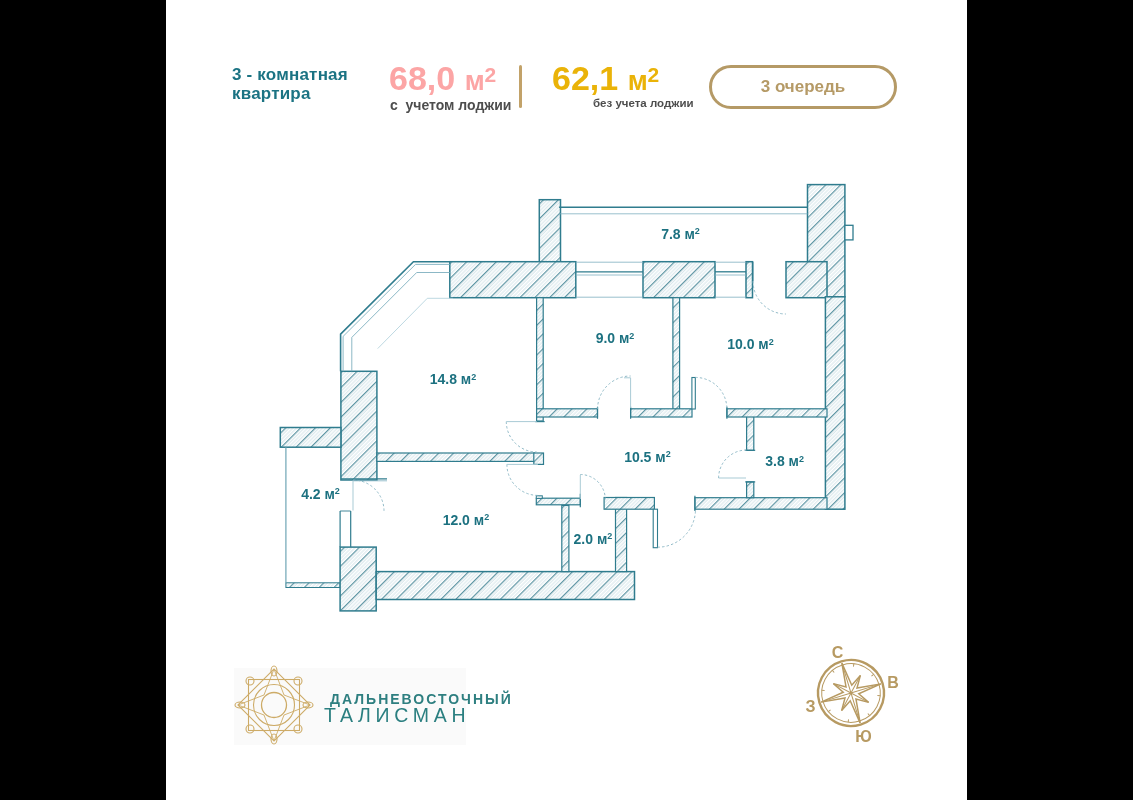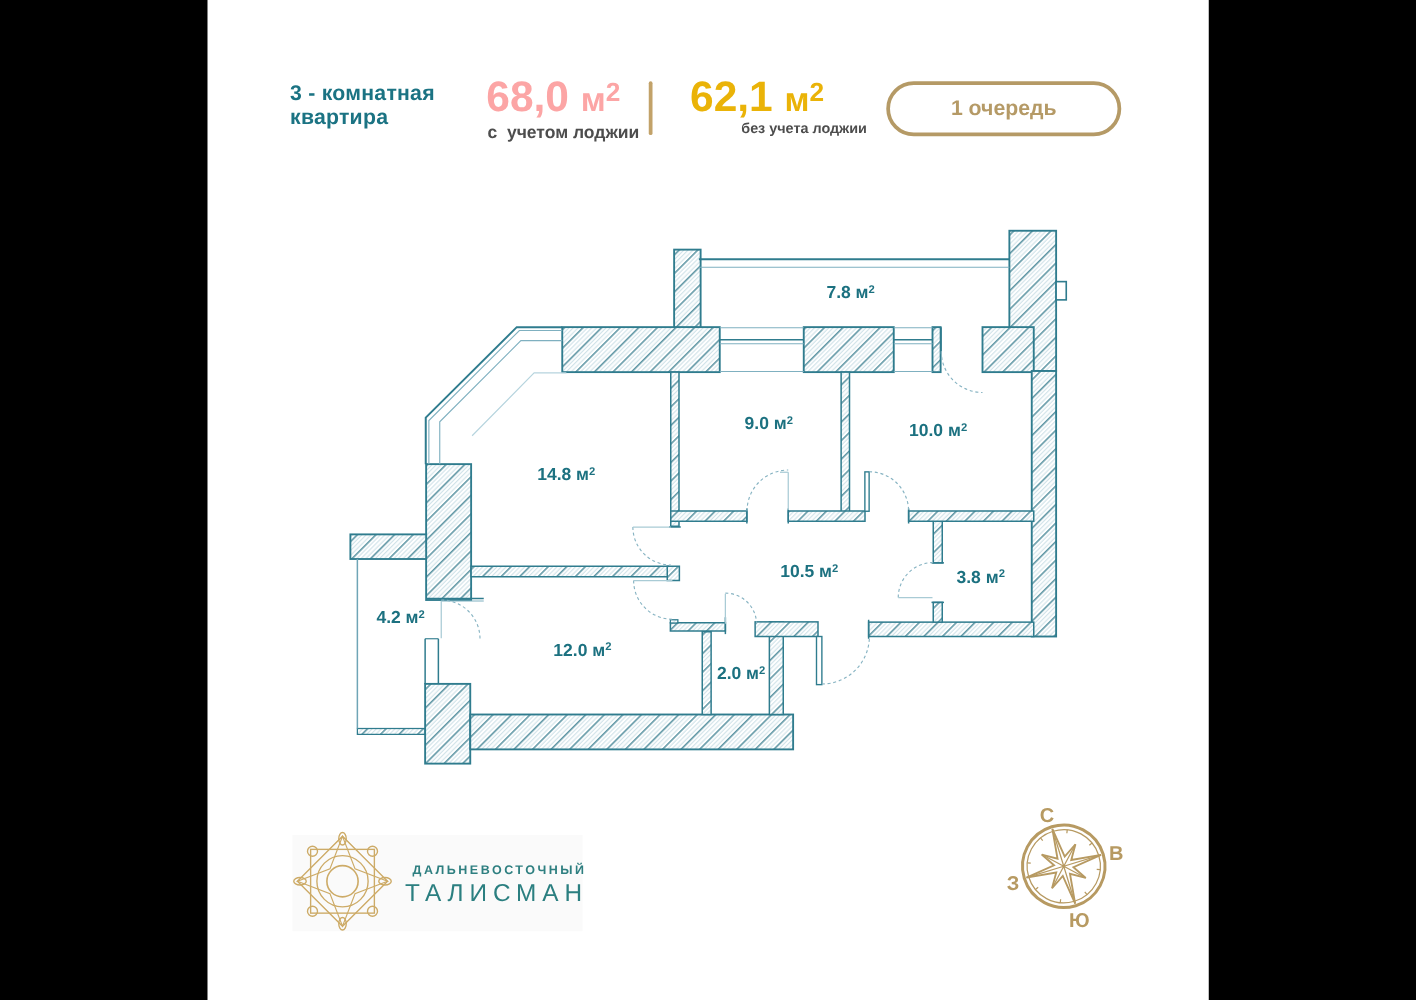--- a/index.html
+++ b/index.html
@@ -16,21 +16,21 @@
 <div class="abs teal" style="left:232px;top:66.3px;font-size:17px;font-weight:700;line-height:18.8px;letter-spacing:.2px;">3 - комнатная<br>квартира</div>
 
 <div class="abs" style="left:389px;top:58px;color:#fca5a5;font-weight:700;font-size:34px;line-height:34px;">68,0 <span style="font-size:27px;">м</span><sup style="font-size:21px;vertical-align:8px;">2</sup></div>
 <div class="abs" style="left:390px;top:96.5px;color:#4d4d4d;font-weight:700;font-size:14px;">с&nbsp; учетом лоджии</div>
 
 <div class="abs" style="left:519px;top:65px;width:3.4px;height:43px;background:#c2a269;border-radius:2px;"></div>
 
 <div class="abs" style="left:552px;top:58px;color:#eab308;font-weight:700;font-size:34px;line-height:34px;">62,1 <span style="font-size:27px;">м</span><sup style="font-size:21px;vertical-align:8px;">2</sup></div>
 <div class="abs" style="left:553px;top:96.5px;color:#4d4d4d;font-weight:700;font-size:11.5px;margin-left:40px;">без учета лоджии</div>
 
-<div class="abs" style="left:709px;top:65px;width:182px;height:38px;border:3px solid #b59a66;border-radius:22px;color:#b59a66;font-weight:700;font-size:17px;text-align:center;line-height:38px;">1 очередь</div>
+<div class="abs" style="left:709px;top:65px;width:182px;height:38px;border:3px solid #b59a66;border-radius:22px;color:#b59a66;font-weight:700;font-size:17px;text-align:center;line-height:38px;">3 очередь</div>
 
 <svg class="abs" style="left:166px;top:0;" width="801" height="800" viewBox="166 0 801 800">
 <defs>
 <pattern id="h" patternUnits="userSpaceOnUse" width="10.5" height="10.5" patternTransform="rotate(45)">
   <rect width="10.5" height="10.5" fill="#ffffff"></rect>
   <line x1="0.65" y1="0" x2="0.65" y2="10.5" stroke="#55909f" stroke-width="1.2"></line>
   <line x1="3.2" y1="0" x2="3.2" y2="10.5" stroke="#b5d2da" stroke-width="0.6"></line>
   <line x1="5.8" y1="0" x2="5.8" y2="10.5" stroke="#b5d2da" stroke-width="0.6"></line>
   <line x1="8.4" y1="0" x2="8.4" y2="10.5" stroke="#b5d2da" stroke-width="0.6"></line>
 </pattern>
@@ -218,21 +218,21 @@
   <ellipse cx="0" cy="34" rx="3" ry="5"></ellipse>
   <ellipse cx="-34" cy="0" rx="5" ry="3"></ellipse>
   <ellipse cx="34" cy="0" rx="5" ry="3"></ellipse>
   <ellipse cx="-24" cy="-24" rx="4" ry="4"></ellipse>
   <ellipse cx="24" cy="-24" rx="4" ry="4"></ellipse>
   <ellipse cx="-24" cy="24" rx="4" ry="4"></ellipse>
   <ellipse cx="24" cy="24" rx="4" ry="4"></ellipse>
 </g>
 </svg>
 
-<div class="abs" style="left:330px;top:690.5px;color:#2e7f80;font-size:10px;font-weight:700;letter-spacing:2.0px;">ДАЛЬНЕВОСТОЧНЫЙ</div>
+<div class="abs" style="left:330px;top:690.5px;color:#2e7f80;font-size:14px;font-weight:700;letter-spacing:2.0px;">ДАЛЬНЕВОСТОЧНЫЙ</div>
 
 <div class="abs" style="left:324px;top:703.5px;color:#2b7f80;font-size:19.5px;font-weight:400;letter-spacing:4.7px;">ТАЛИСМАН</div>
 
 <svg class="abs" style="left:791px;top:633px;" width="120" height="120" viewBox="-60 -60 120 120">
 <g transform="rotate(-17)">
 
   <circle r="33" fill="none" stroke="#b79a62" stroke-width="2.4"></circle>
   <circle r="29.3" fill="none" stroke="#b79a62" stroke-width="1"></circle>
 
   <g stroke="#b79a62" fill="none">

